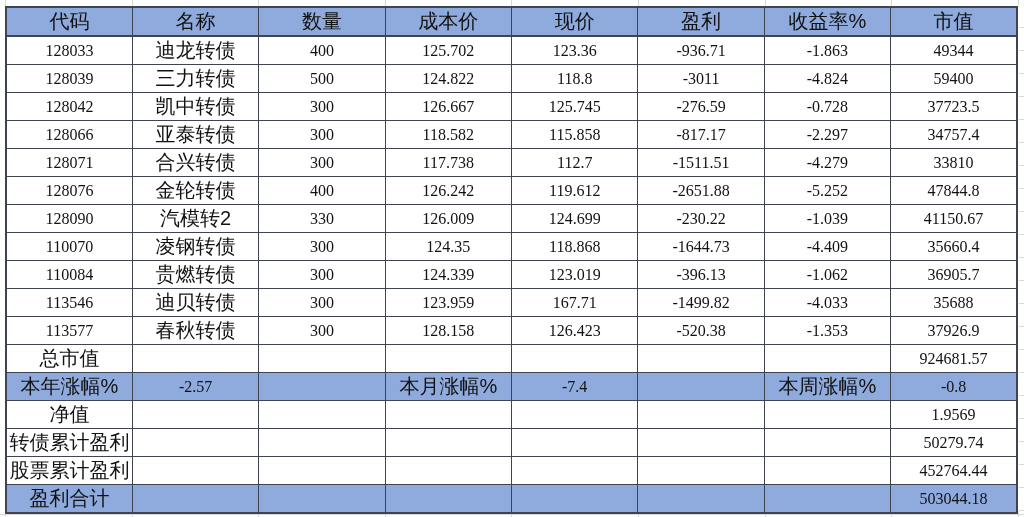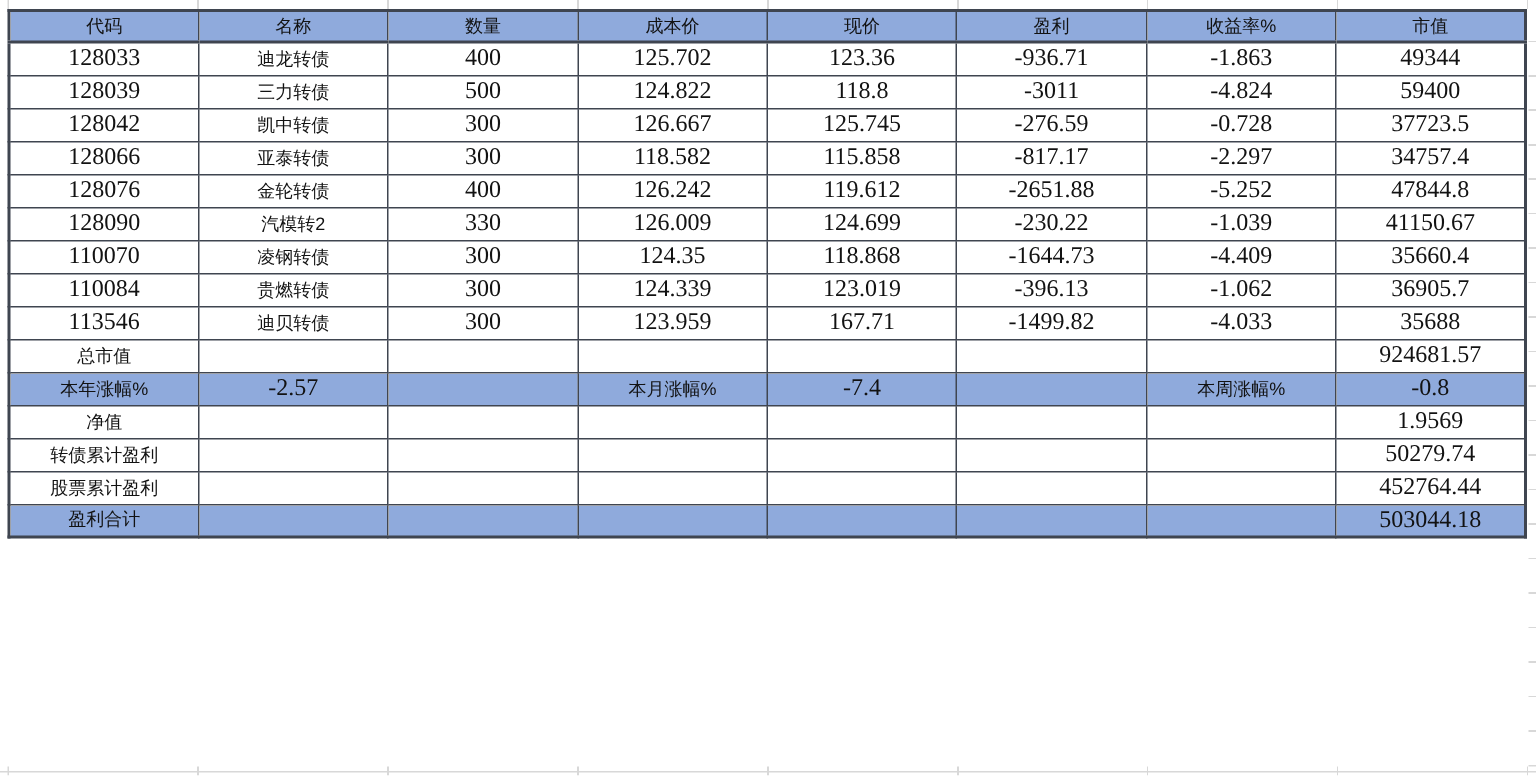--- a/index.html
+++ b/index.html
@@ -39,21 +39,21 @@
     text-align:center;vertical-align:middle;
     overflow:hidden;white-space:nowrap;
   }
   thead th{
     background:var(--accent);
     height:21px;font-size:17px;font-weight:normal;
     border-bottom:2px solid var(--border);
   }
   tbody td{height:22px;}
   td.num{font-family:"Liberation Serif","DejaVu Serif",serif;font-size:16px;}
-  td.cn, th.cn{font-family:"Liberation Sans","DejaVu Sans",sans-serif;font-size:12px;}
+  td.cn, th.cn{font-family:"Liberation Sans","DejaVu Sans",sans-serif;font-size:20px;}
   tr.hl td{background:var(--accent);}
 </style>
 </head>
 <body>
 
 <div class="top-grid"></div>
 <div class="right-grid"></div>
 <div class="bottom-line"></div>
 <div class="bottom-grid"></div>
 
@@ -105,20 +105,30 @@
         <td class="num">128066</td>
         <td class="cn">亚泰转债</td>
         <td class="num">300</td>
         <td class="num">118.582</td>
         <td class="num">115.858</td>
         <td class="num">-817.17</td>
         <td class="num">-2.297</td>
         <td class="num">34757.4</td>
       </tr>
       <tr>
+        <td class="num">128071</td>
+        <td class="cn">合兴转债</td>
+        <td class="num">300</td>
+        <td class="num">117.738</td>
+        <td class="num">112.7</td>
+        <td class="num">-1511.51</td>
+        <td class="num">-4.279</td>
+        <td class="num">33810</td>
+      </tr>
+      <tr>
         <td class="num">128076</td>
         <td class="cn">金轮转债</td>
         <td class="num">400</td>
         <td class="num">126.242</td>
         <td class="num">119.612</td>
         <td class="num">-2651.88</td>
         <td class="num">-5.252</td>
         <td class="num">47844.8</td>
       </tr>
       <tr>
@@ -155,20 +165,30 @@
         <td class="num">113546</td>
         <td class="cn">迪贝转债</td>
         <td class="num">300</td>
         <td class="num">123.959</td>
         <td class="num">167.71</td>
         <td class="num">-1499.82</td>
         <td class="num">-4.033</td>
         <td class="num">35688</td>
       </tr>
       <tr>
+        <td class="num">113577</td>
+        <td class="cn">春秋转债</td>
+        <td class="num">300</td>
+        <td class="num">128.158</td>
+        <td class="num">126.423</td>
+        <td class="num">-520.38</td>
+        <td class="num">-1.353</td>
+        <td class="num">37926.9</td>
+      </tr>
+      <tr>
         <td class="cn">总市值</td>
         <td class="num"></td>
         <td class="num"></td>
         <td class="num"></td>
         <td class="num"></td>
         <td class="num"></td>
         <td class="num"></td>
         <td class="num">924681.57</td>
       </tr>
       <tr class="hl">

